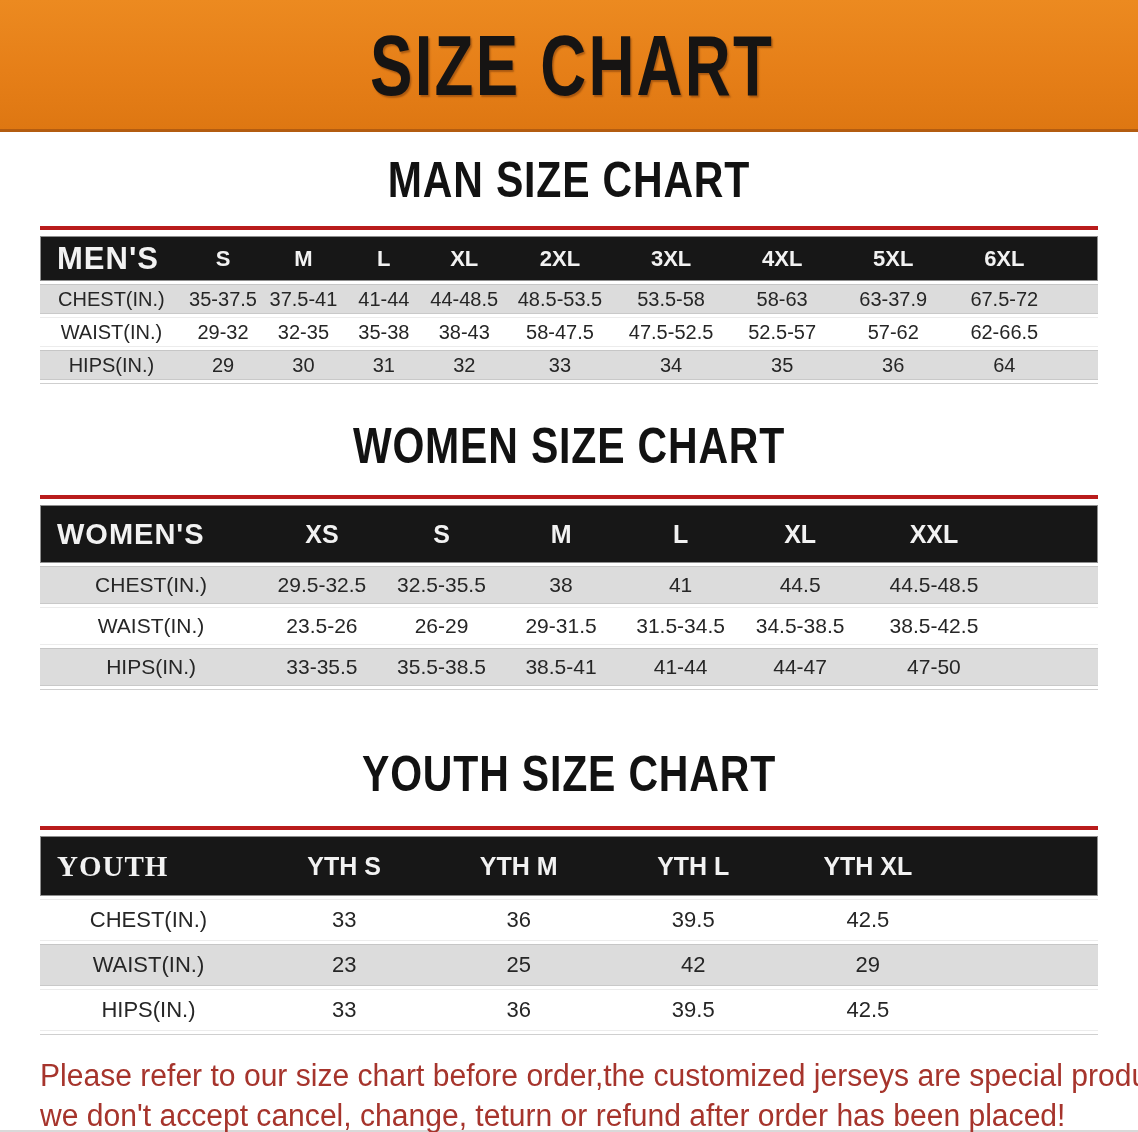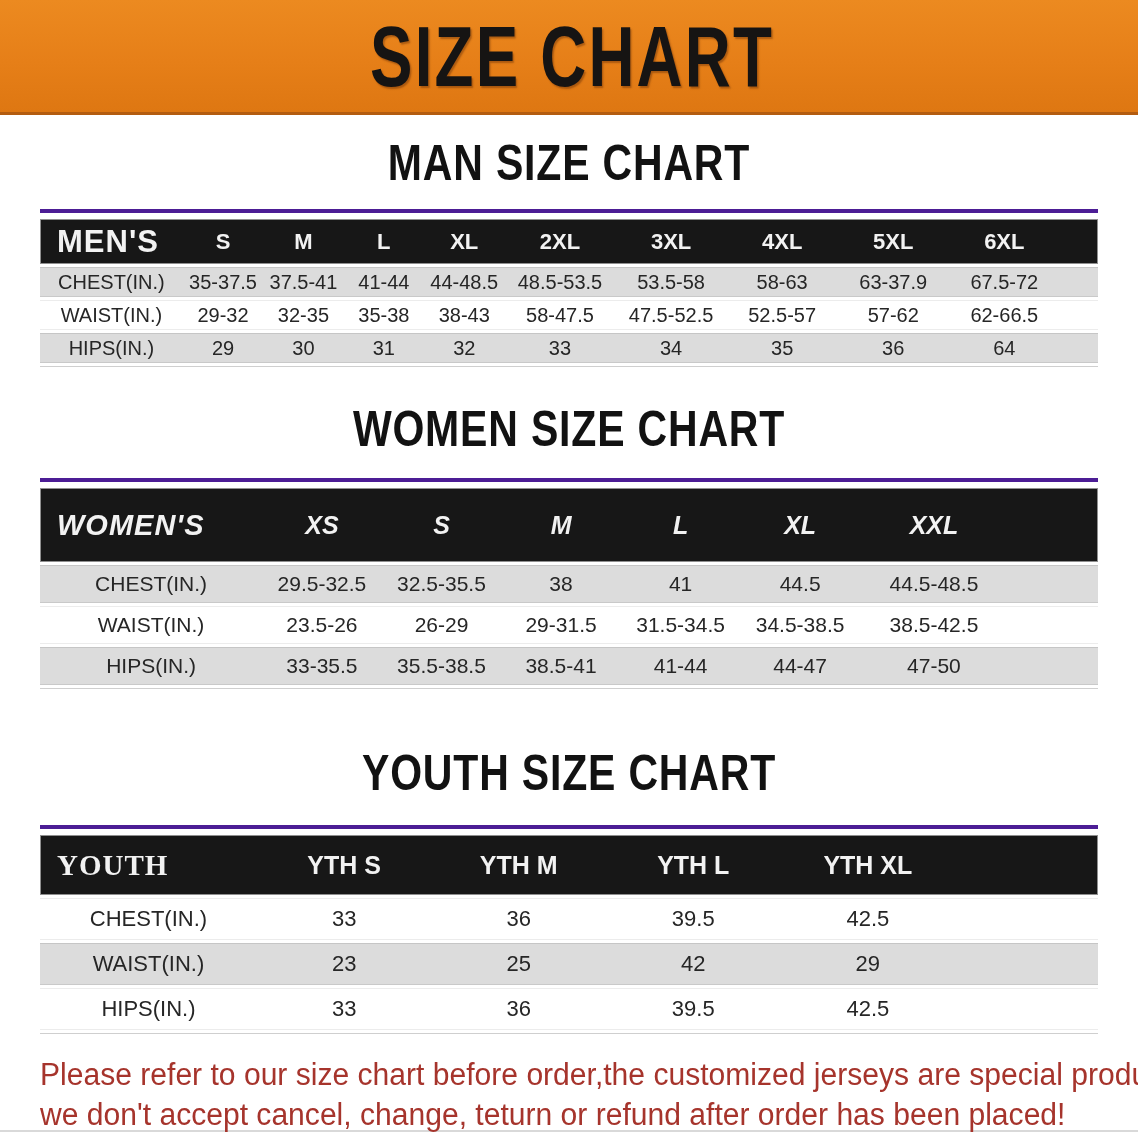--- a/index.html
+++ b/index.html
@@ -14,21 +14,21 @@
   html,body{background:#ffffff;}
   body{
     width:1138px;height:1132px;overflow:hidden;
     font-family:"Liberation Sans","DejaVu Sans",sans-serif;
     color:var(--ink);
   }
   .page{width:1138px;height:1132px;position:relative;border-bottom:2px solid #d9d9d9;}
 
   
   .banner{
-    height:115px;width:100%;
+    height:132px;width:100%;
     background:linear-gradient(180deg, #ec8a20 0%, var(--banner-bg) 55%, #de7712 100%);
     border-bottom:3px solid var(--banner-edge);
     display:flex;align-items:center;justify-content:center;padding-left:6px;
   }
   .banner h1{
     font-size:86px;line-height:1;font-weight:700;color:#161413;
     letter-spacing:3px;transform:scaleX(.74);transform-origin:center;
     text-shadow:2px 2px 2px rgba(60,20,0,.35);
     white-space:nowrap;
   }
@@ -37,39 +37,39 @@
   .section-heading{
     text-align:center;font-weight:700;color:#121212;
     font-size:50px;line-height:1;letter-spacing:1px;
     transform:scaleX(.82);transform-origin:center;white-space:nowrap;
   }
   .hd-man{margin:23px 0 21px;}
   .hd-women{margin:37px 0 24px;}
   .hd-youth{margin:59px 0 27px;}
 
   
-  .tblwrap{margin:16px 40px;border-top:4px solid #4c1d95;padding-top:3px;border-bottom:1px solid #cfcfcf;}
+  .tblwrap{margin:16px 40px;border-top:4px solid #b91c1c;padding-top:3px;border-bottom:1px solid #cfcfcf;}
   table.szt{width:100%;border-collapse:separate;border-spacing:0 3px;table-layout:fixed;}
   table.szt th,table.szt td{overflow:hidden;white-space:nowrap;}
   table.szt thead th{
     background:var(--bar-bg);color:#f2f2f2;font-weight:700;text-align:center;
     border-top:1px solid #8f8f8f;border-bottom:1px solid #8f8f8f;
   }
   table.szt thead th:first-child{border-left:1px solid #8f8f8f;text-align:left;padding-left:16px;}
   table.szt thead th:last-child{border-right:1px solid #8f8f8f;}
   table.szt td{text-align:center;color:var(--ink);}
   tr.gray td{background:var(--stripe);border-top:1px solid #c6c6c6;border-bottom:1px solid #c9c9c9;}
   tr.white td{background:#ffffff;border-top:1px solid #ececec;border-bottom:1px solid #ececec;}
 
   
   .mens thead th{height:45px;font-size:22px;}
   .mens thead th.grp{font-size:31px;letter-spacing:1px;}
   .mens td{height:30px;font-size:20px;}
   
-  .womens thead th{height:74px;font-size:25px;font-style:italic;}
+  .womens thead th{height:58px;font-size:25px;}
   .womens thead th.grp{font-size:29px;letter-spacing:1px;}
   .womens td{height:38px;font-size:21px;}
   
   .youth thead th{height:60px;font-size:25px;}
   .youth thead th.grp{font-size:29px;letter-spacing:1px;font-family:Liberation Serif, serif;}
   .youth td{height:42px;font-size:22px;}
 
   
   .note{
     margin:21px 14px 0 40px;

